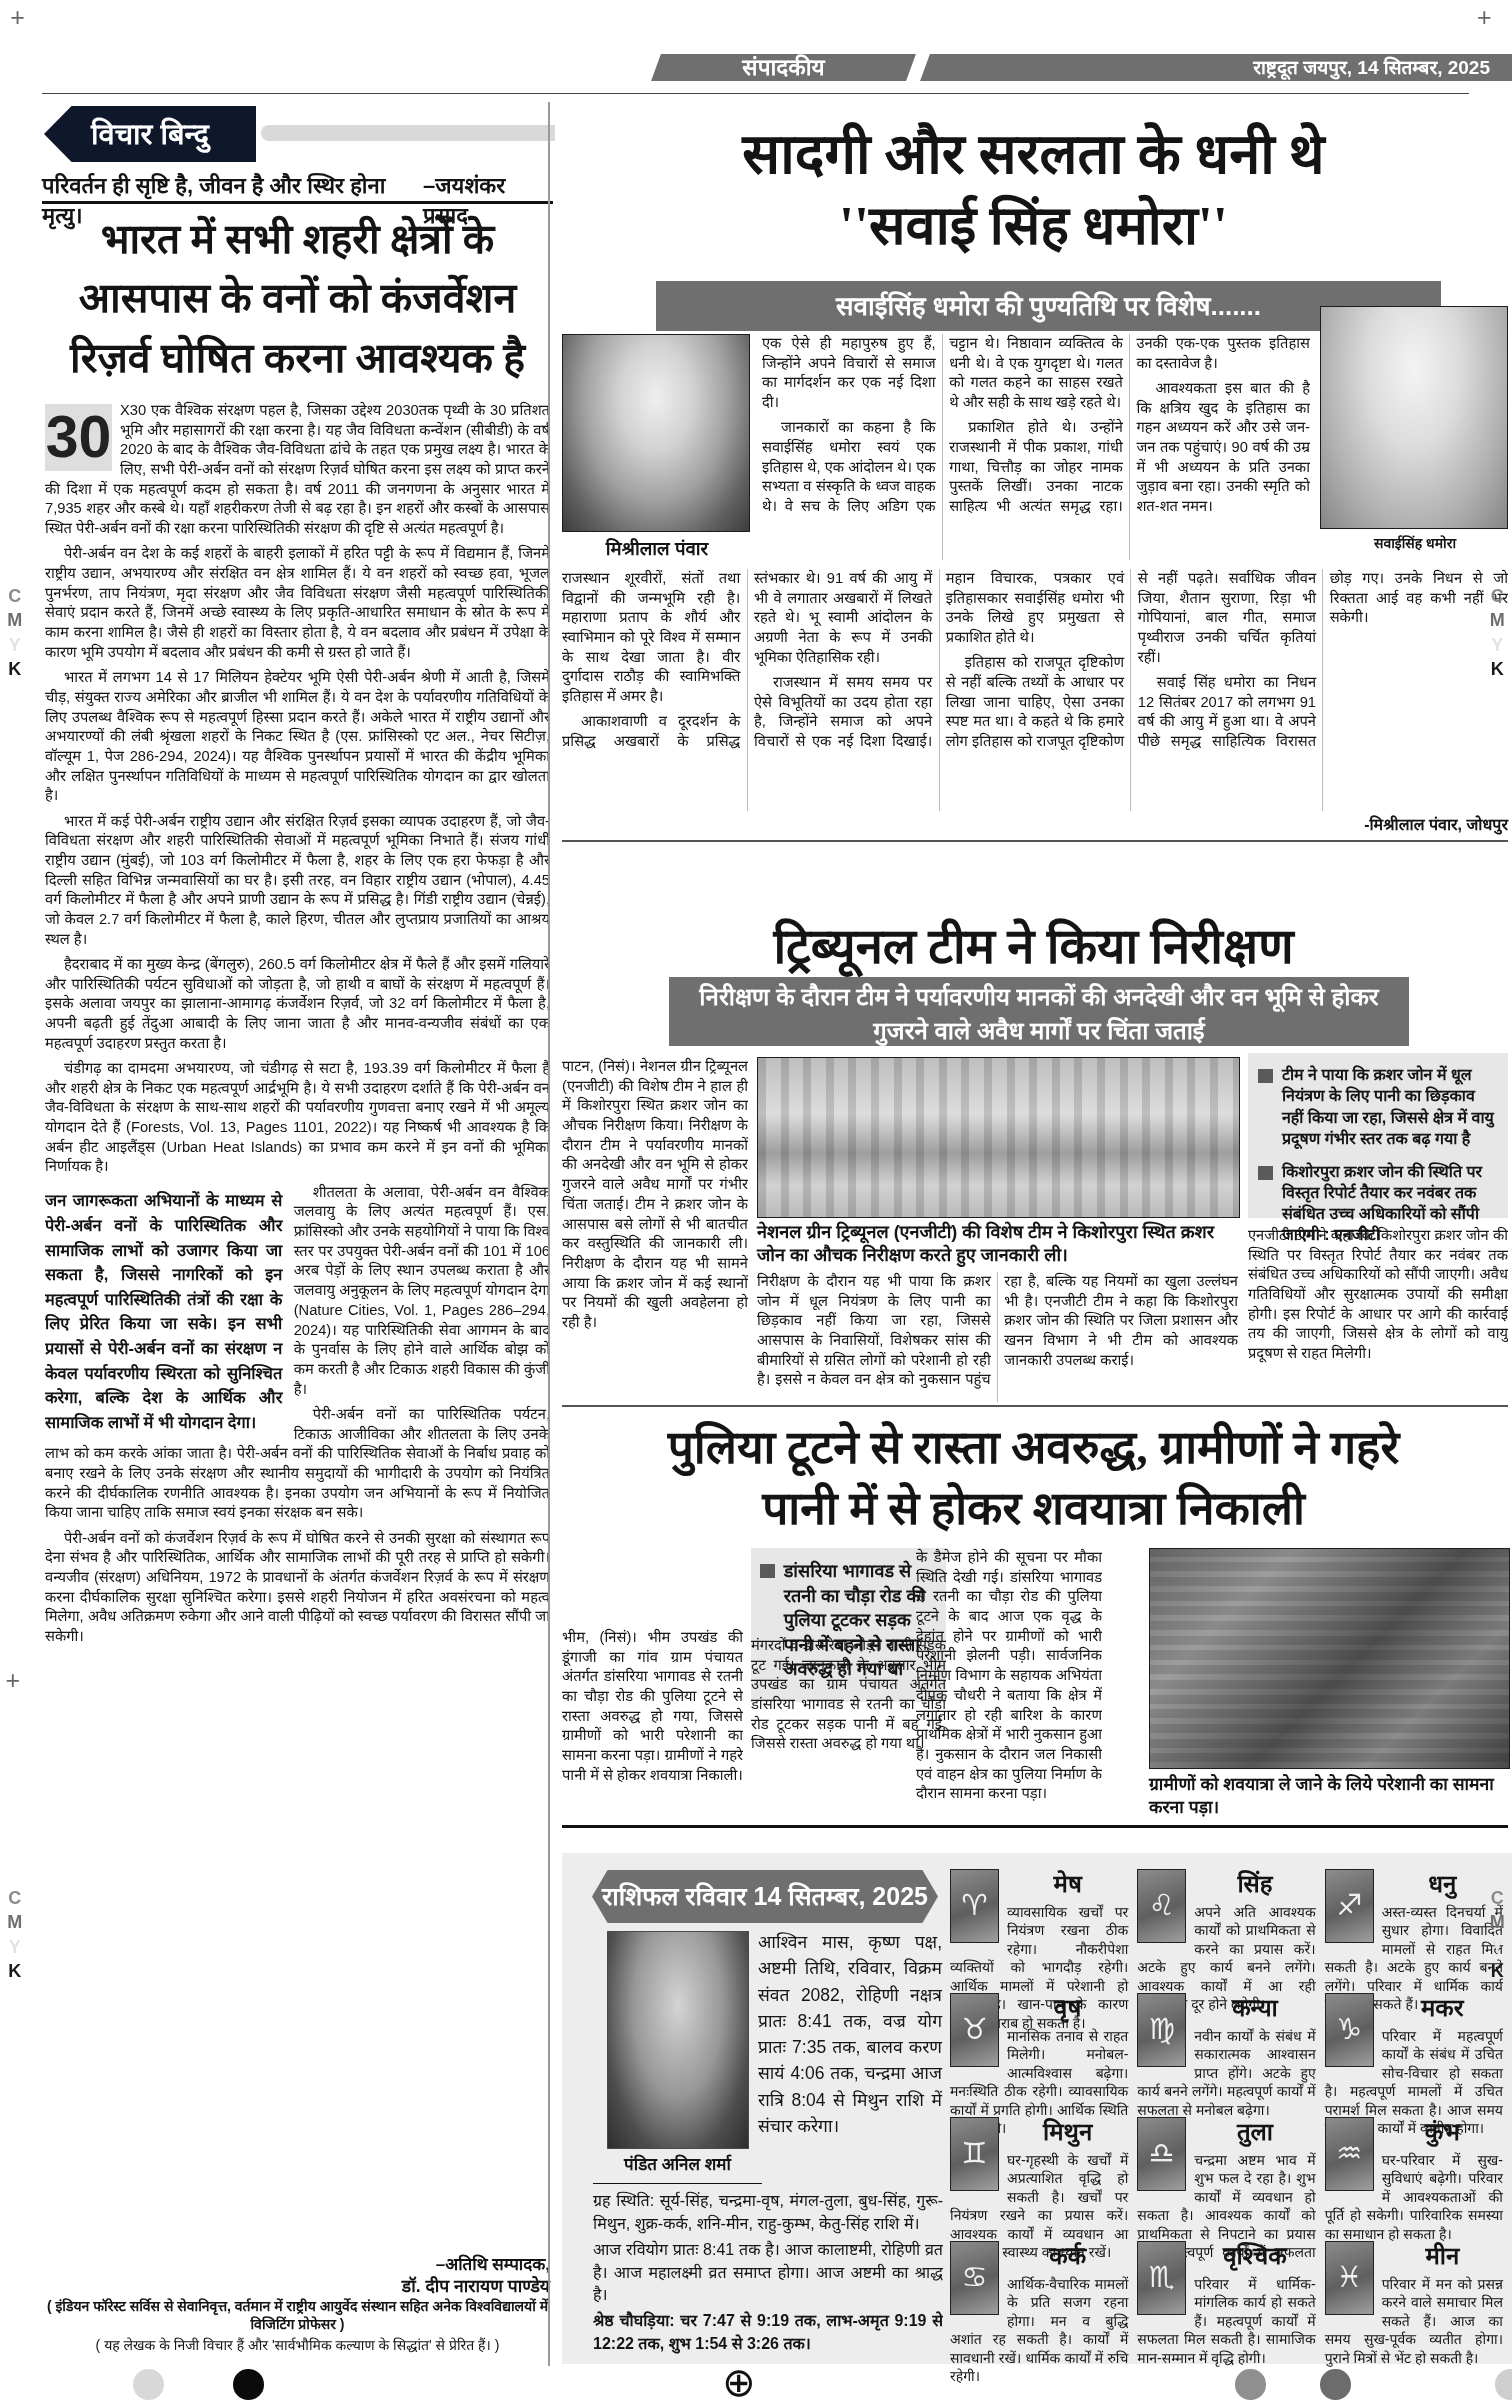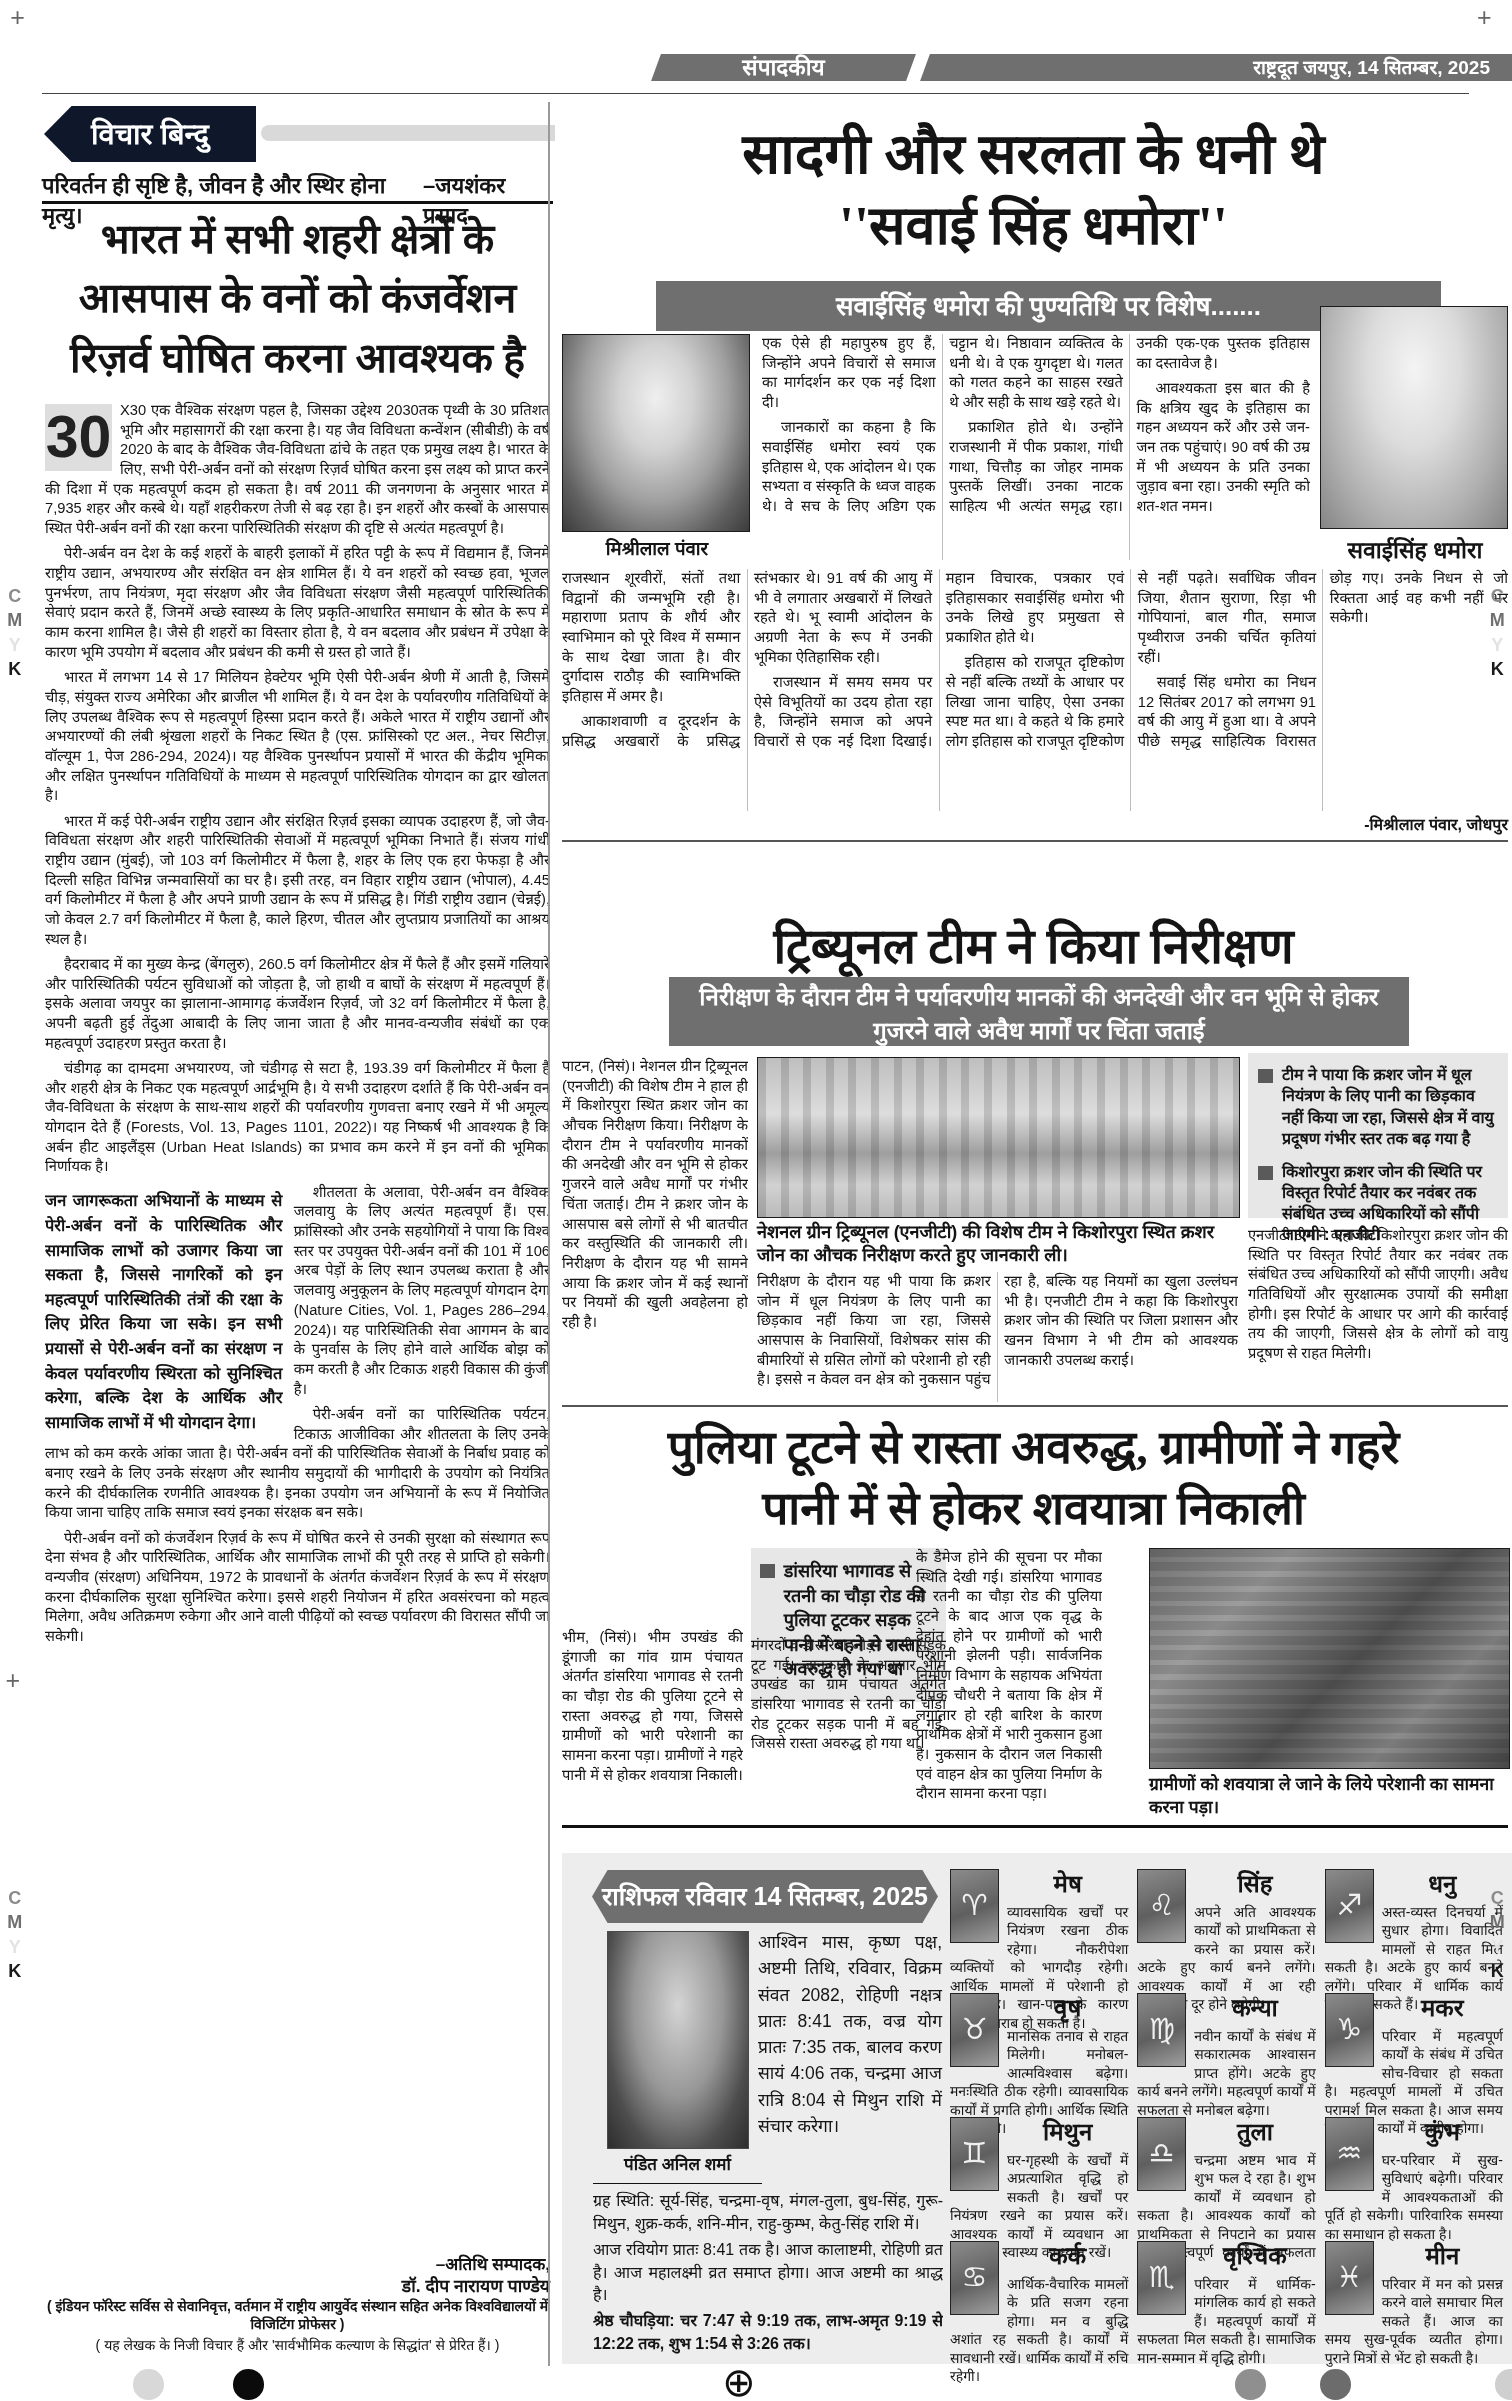--- a/index.html
+++ b/index.html
@@ -106,21 +106,21 @@
   <div class="abs vr" style="left:548px;top:102px;height:2264px;"></div>
 
   <div class="abs serif b ctr" style="left:565px;top:113px;width:937px;font-size:56px;">सादगी और सरलता के धनी थे</div>
   <div class="abs serif b ctr" style="left:565px;top:186px;width:937px;font-size:54px;">''सवाई सिंह धमोरा''</div>
   <div class="abs kick b ctr" style="left:656px;top:281px;width:785px;height:50px;font-size:26px;line-height:50px;">सवाईसिंह धमोरा की पुण्यतिथि पर विशेष.......</div>
 
   <div class="abs ph ph-portraitL" style="left:562px;top:334px;width:186px;height:196px;"></div>
   <div class="abs b ctr" style="left:562px;top:535px;width:190px;font-size:18.6px;">मिश्रीलाल पंवार</div>
 
   <div class="abs ph ph-portraitR" style="left:1320px;top:306px;width:186px;height:221px;"></div>
-  <div class="abs b ctr" style="left:1320px;top:533px;width:190px;font-size:23px;">सवाईसिंह धमोरा</div>
+  <div class="abs b ctr" style="left:1320px;top:533px;width:190px;font-size:14px;">सवाईसिंह धमोरा</div>
 
   <div class="abs bt just cols3" style="left:762px;top:334px;width:548px;height:226px;overflow:hidden;">
     <p class="noind">एक ऐसे ही महापुरुष हुए हैं, जिन्होंने अपने विचारों से समाज का मार्गदर्शन कर एक नई दिशा दी।</p>
     <p>जानकारों का कहना है कि सवाईसिंह धमोरा स्वयं एक इतिहास थे, एक आंदोलन थे। एक सभ्यता व संस्कृति के ध्वज वाहक थे। वे सच के लिए अडिग एक चट्टान थे। निष्ठावान व्यक्तित्व के धनी थे। वे एक युगदृष्टा थे। गलत को गलत कहने का साहस रखते थे और सही के साथ खड़े रहते थे।</p>
     <p>प्रकाशित होते थे। उन्होंने राजस्थानी में पीक प्रकाश, गांधी गाथा, चित्तौड़ का जोहर नामक पुस्तकें लिखीं। उनका नाटक साहित्य भी अत्यंत समृद्ध रहा। उनकी एक-एक पुस्तक इतिहास का दस्तावेज है।</p>
     <p>आवश्यकता इस बात की है कि क्षत्रिय खुद के इतिहास का गहन अध्ययन करें और उसे जन-जन तक पहुंचाएं। 90 वर्ष की उम्र में भी अध्ययन के प्रति उनका जुड़ाव बना रहा। उनकी स्मृति को शत-शत नमन।</p>
   </div>
 
   <div class="abs bt just cols5" style="left:562px;top:569px;width:946px;height:242px;overflow:hidden;">
     <p class="noind">राजस्थान शूरवीरों, संतों तथा विद्वानों की जन्मभूमि रही है। महाराणा प्रताप के शौर्य और स्वाभिमान को पूरे विश्व में सम्मान के साथ देखा जाता है। वीर दुर्गादास राठौड़ की स्वामिभक्ति इतिहास में अमर है।</p>

